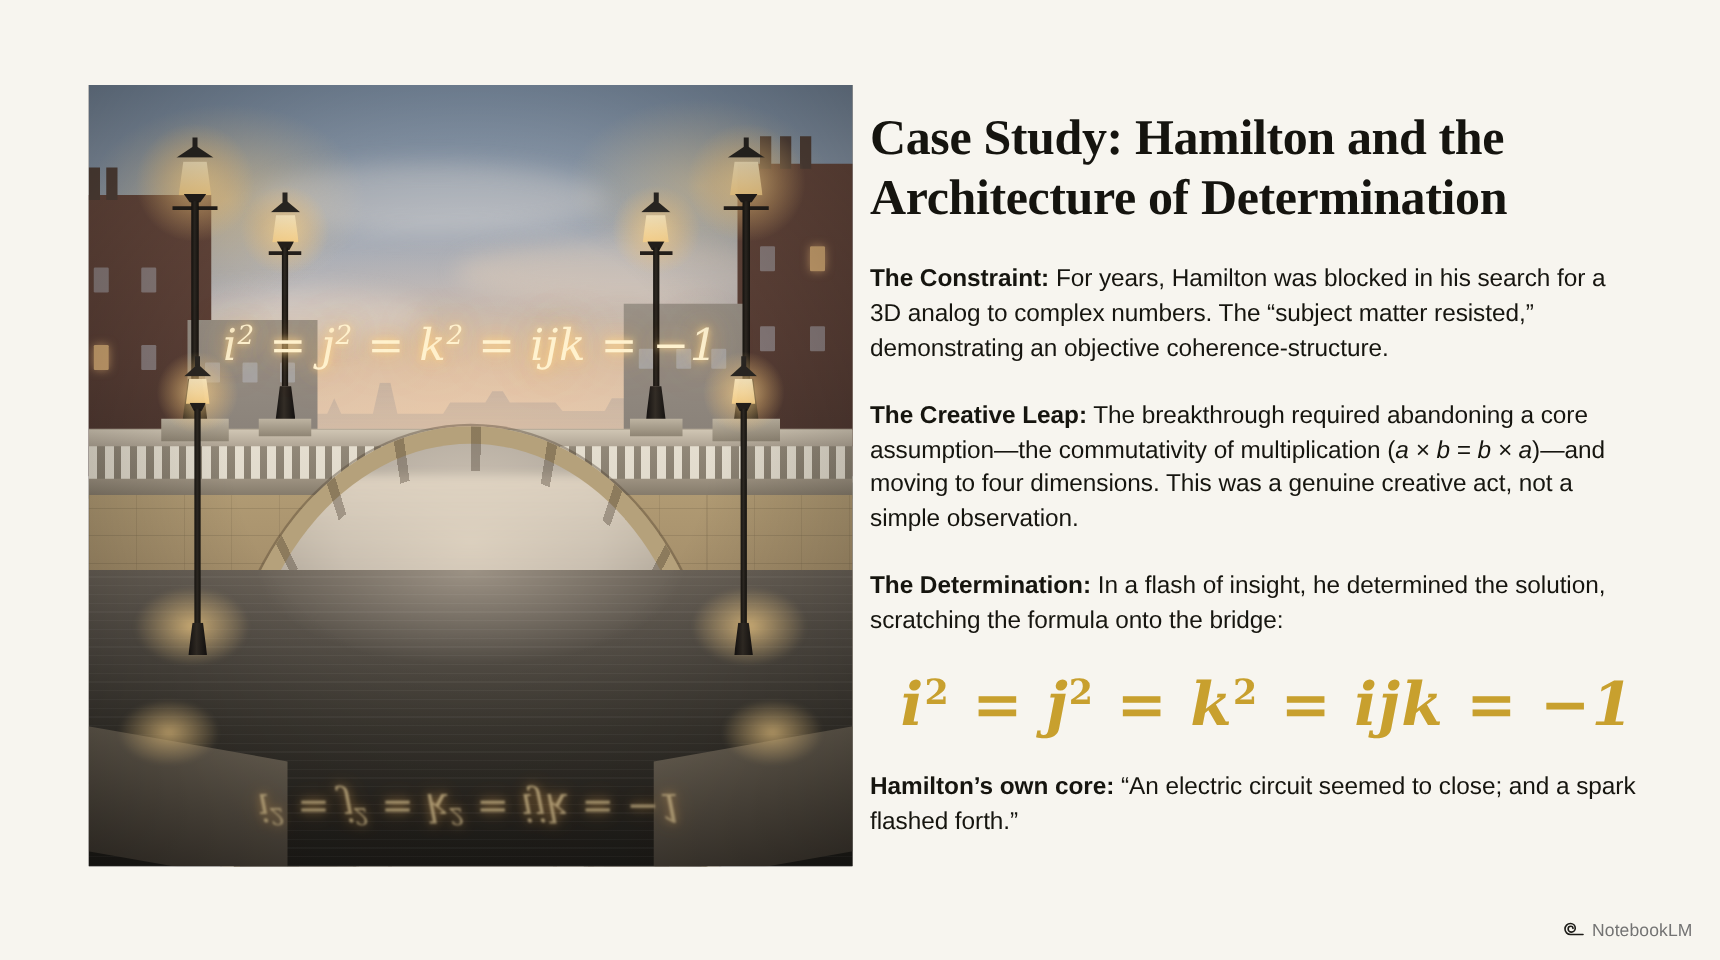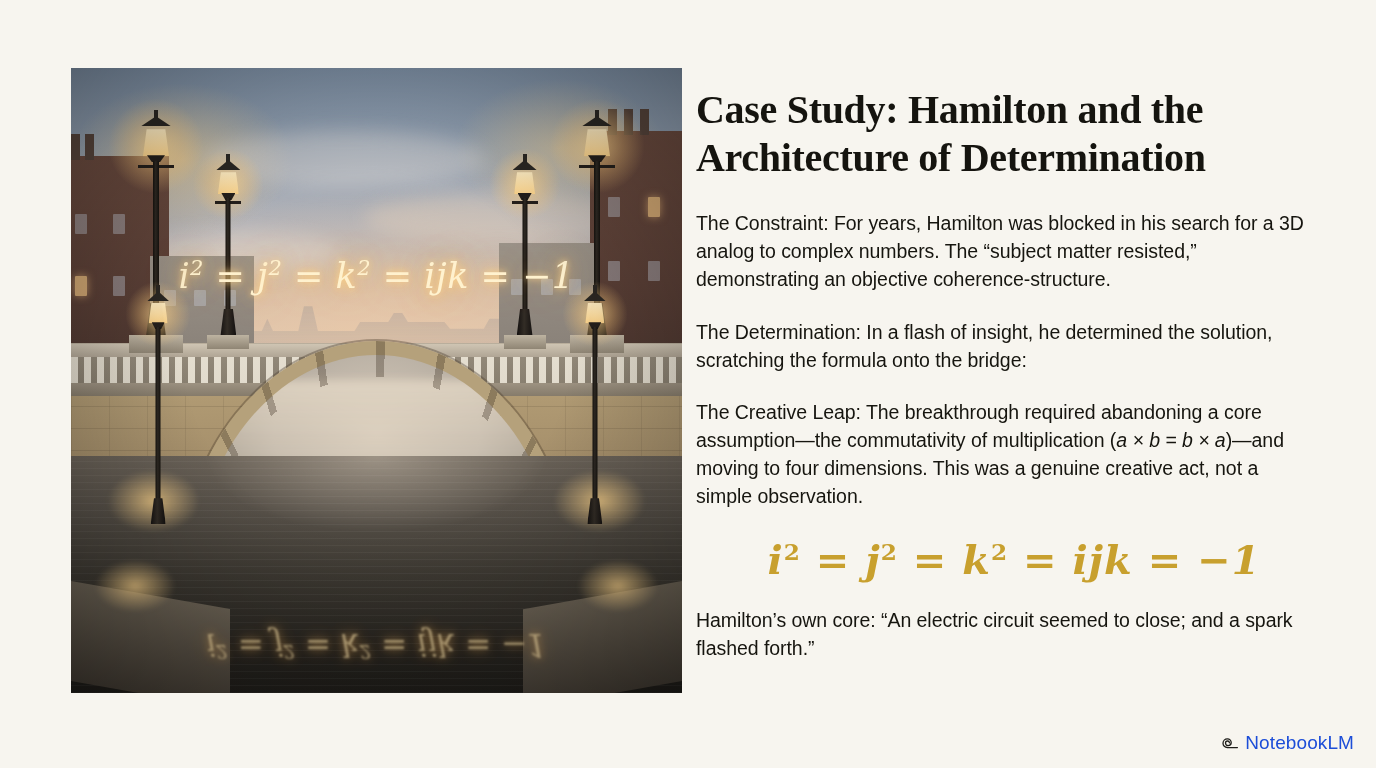--- a/index.html
+++ b/index.html
@@ -423,51 +423,51 @@
     margin-bottom: 28px;
   }
 
   .para {
     font-size: 19.5px;
     line-height: 1.43;
     color: #16150f;
     margin-bottom: 25px;
     letter-spacing: -0.05px;
   }
-  .para .lead { font-weight: 400; }
+  .para .lead { font-weight: 700; }
   .para em { font-style: italic; }
 
   .formula {
     font-family: "DejaVu Serif", serif;
     font-style: italic;
     font-weight: 700;
-    font-size: 40px;
+    font-size: 48px;
     color: #c8a02e;
     text-align: center;
     letter-spacing: 1px;
     margin: 6px 0 24px 0;
     padding-left: 22px;
   }
   .formula sup { font-size: 58%; font-style: normal; font-weight: 700; }
 
   
   .brand {
     position: absolute;
     right: 22px;
     bottom: 14px;
     display: flex;
     align-items: center;
     gap: 6px;
     color: #1d1c18;
   }
   .brand .logo { display: block; }
   .brand .brand-label {
-    font-size: 19px;
+    font-size: 14px;
     letter-spacing: .1px;
-    color: #1d4ed8;
+    color: #737373;
   }
 </style>
 </head>
 <body>
 
 <div class="slide">
 
   <div class="art-frame">
     <div class="art">
 
@@ -648,25 +648,25 @@
 
   <div class="content">
 
     <h1 class="headline">Case Study: Hamilton and the Architecture of Determination</h1>
 
     <p class="para">
       <span class="lead">The Constraint:</span><span> For years, Hamilton was blocked in his search for a 3D analog to complex numbers. The “subject matter resisted,” demonstrating an objective coherence-structure.</span>
     </p>
 
     <p class="para">
+      <span class="lead">The Creative Leap:</span><span> The breakthrough required abandoning a core assumption—the commutativity of multiplication (</span><em>a × b = b × a</em><span>)—and moving to four dimensions. This was a genuine creative act, not a simple observation.</span>
+    </p>
+
+    <p class="para">
       <span class="lead">The Determination:</span><span> In a flash of insight, he determined the solution, scratching the formula onto the bridge:</span>
-    </p>
-
-    <p class="para">
-      <span class="lead">The Creative Leap:</span><span> The breakthrough required abandoning a core assumption—the commutativity of multiplication (</span><em>a × b = b × a</em><span>)—and moving to four dimensions. This was a genuine creative act, not a simple observation.</span>
     </p>
 
     <div class="formula">
       <span>i</span><sup>2</sup>
       <span>=</span>
       <span>j</span><sup>2</sup>
       <span>=</span>
       <span>k</span><sup>2</sup>
       <span>=</span>
       <span>ijk</span>

